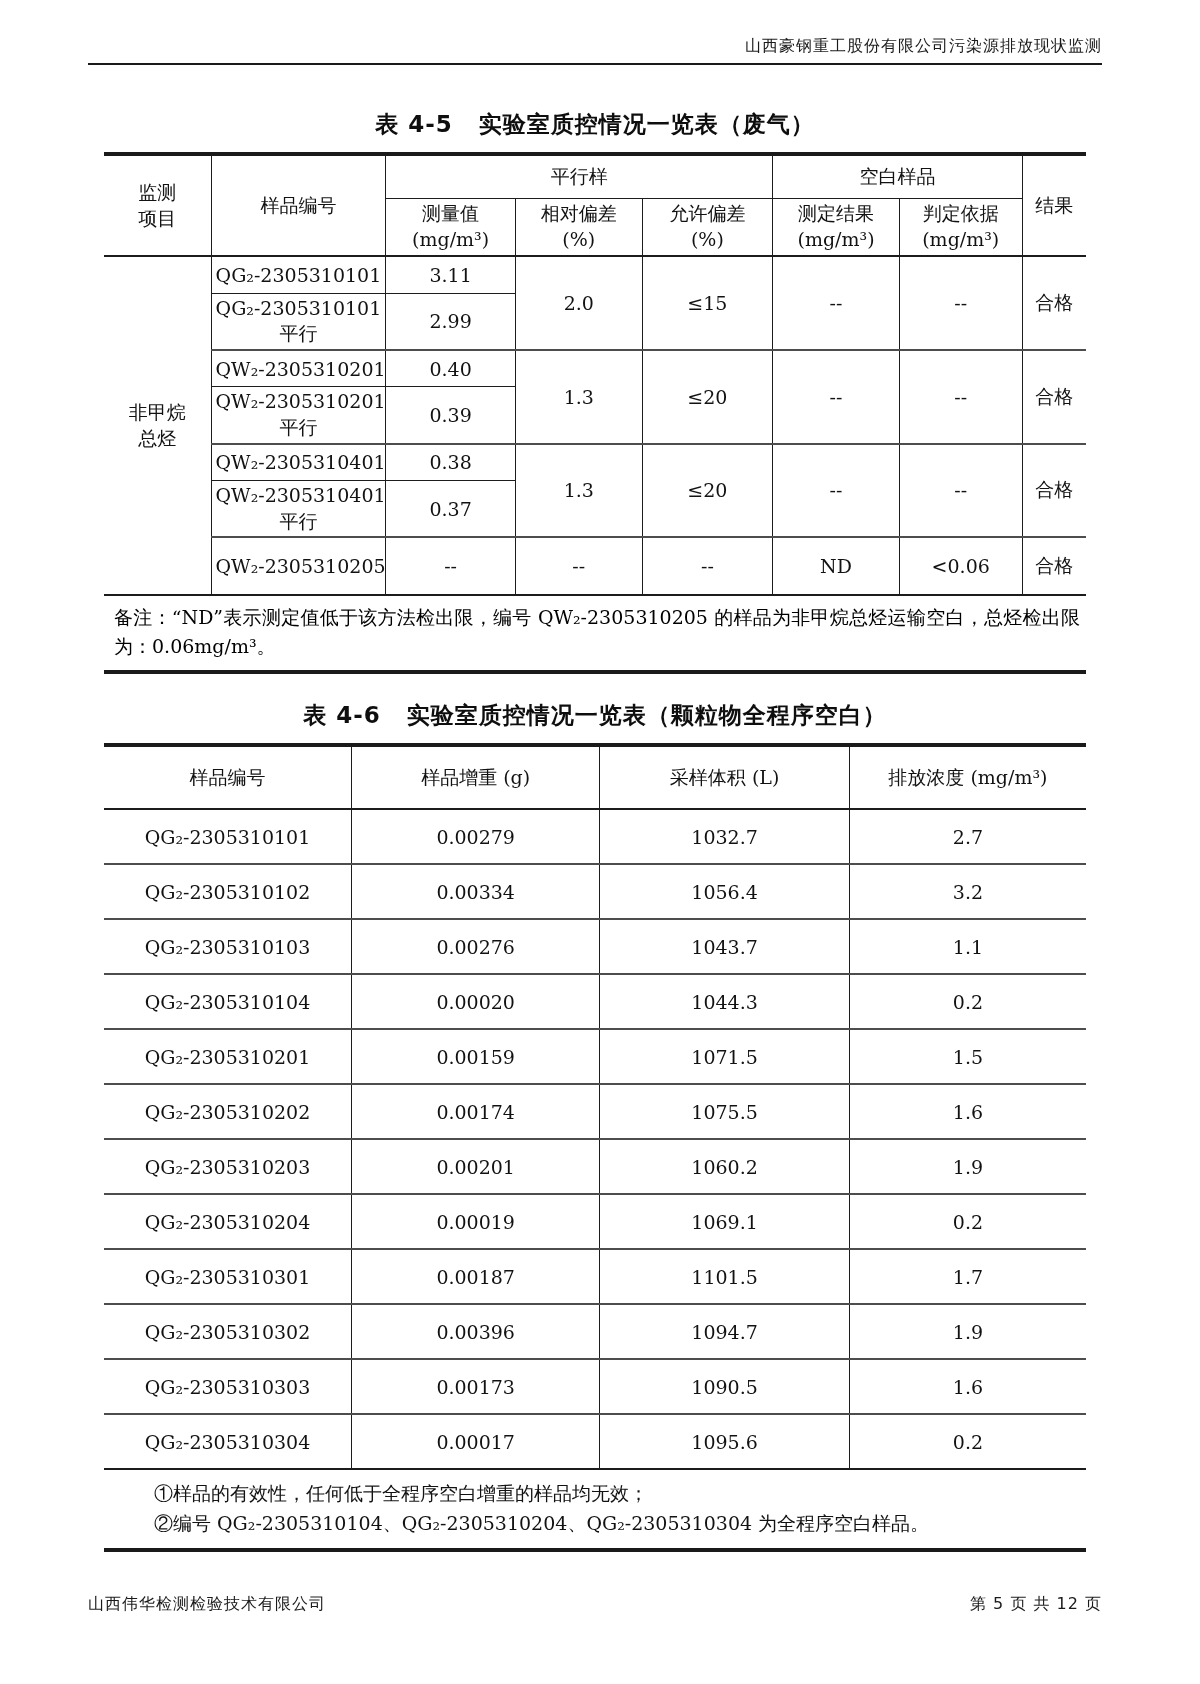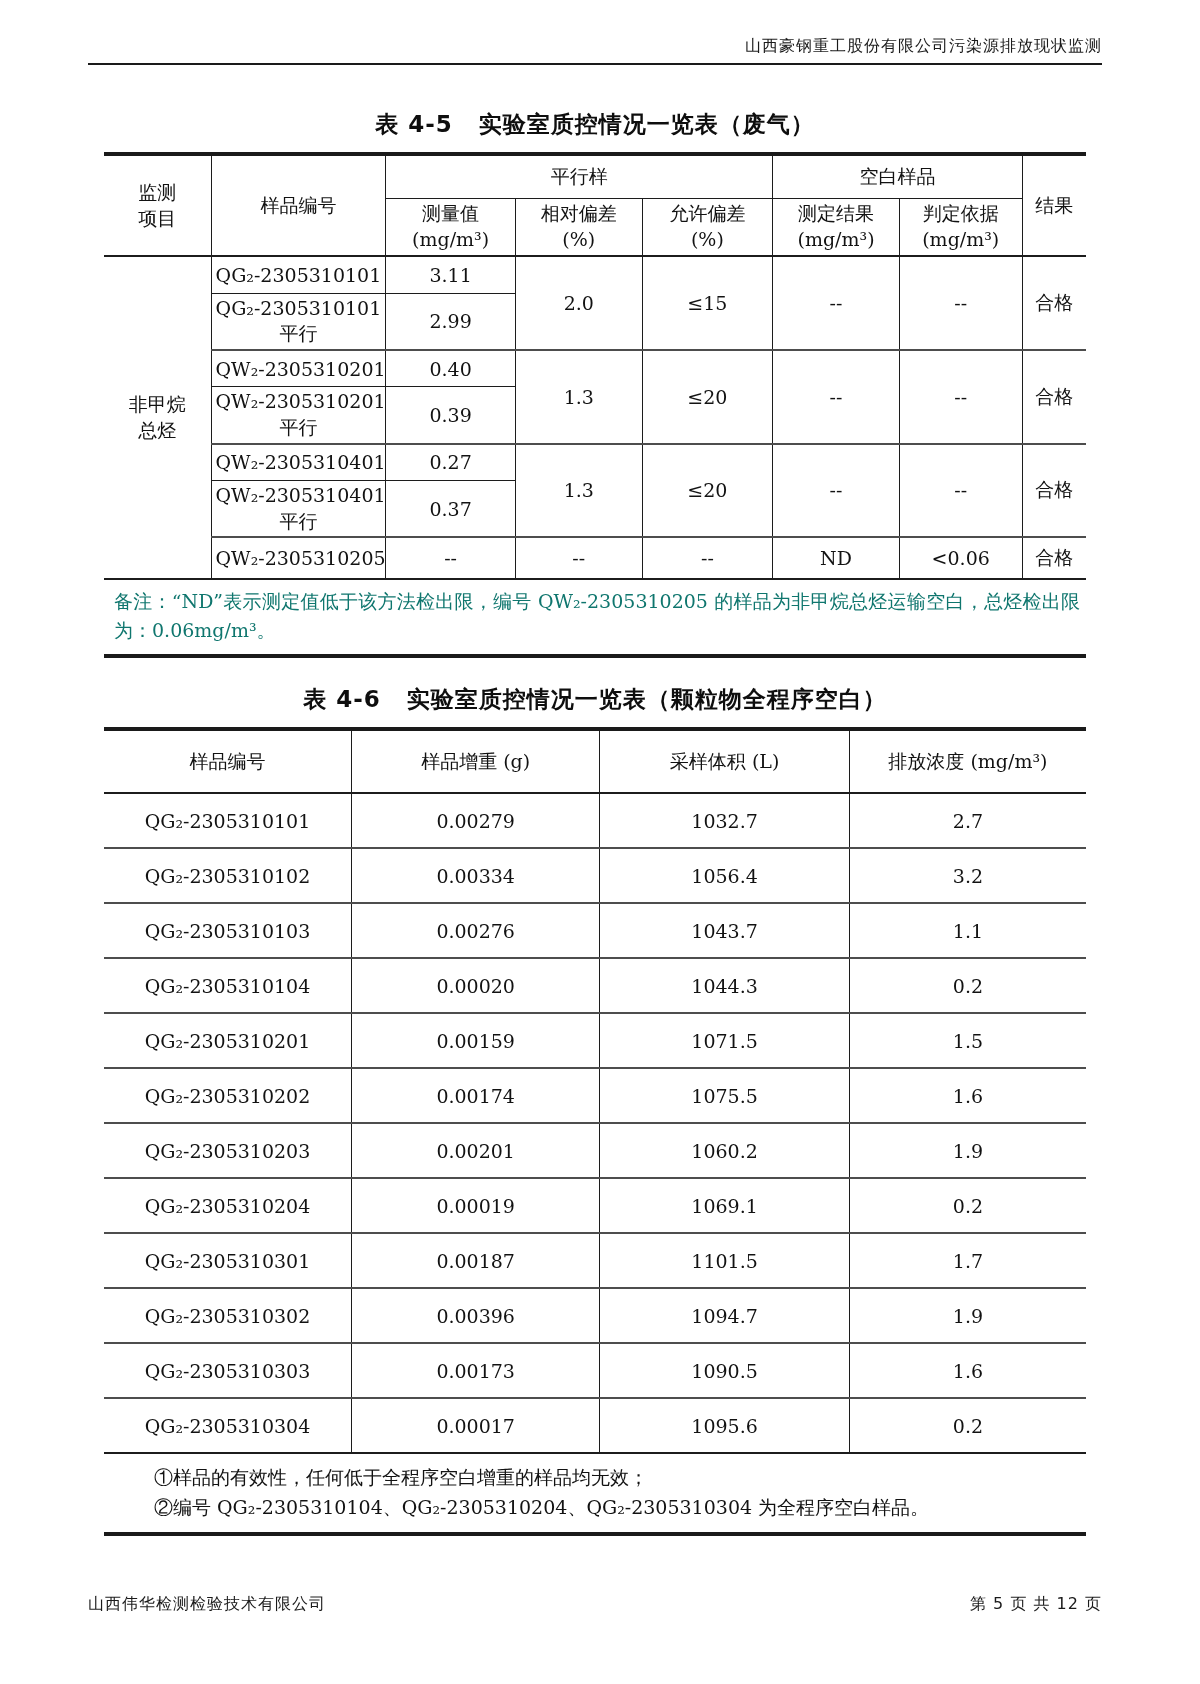--- a/index.html
+++ b/index.html
@@ -54,25 +54,25 @@
 
   .bb1  { border-bottom:1px solid #1c1c1c; }
   .bb2  { border-bottom:2px solid #1c1c1c; }
   .bb2g { border-bottom:2px solid #4d4d4d; }
 
   
   tr.h1-45  { height:42px; }
   tr.h2-45  { height:58px; }
   tr.r-s    { height:37px; }
   tr.r-l    { height:54px; }
-  tr.r-end  { height:42px; }
+  tr.r-end  { height:58px; }
 
   
   .remark {
-    font-size:19px; line-height:29px; color:#0f766e;
+    font-size:19px; line-height:29px; color:#000000;
     padding:7px 6px 9px 10px; text-align:justify;
   }
   .notes { font-size:19px; line-height:30px; padding:8px 6px 10px 10px; }
   .notes .note-item { padding-left:40px; }
 
   
   table.t46 thead tr { height:62px; }
   table.t46 tbody tr { height:55px; }
   table.t46 td { border-bottom:2px solid #4d4d4d; }
   table.t46 tr.last td { border-bottom:2px solid #1c1c1c; }
@@ -162,21 +162,21 @@
             <td rowspan="2" class="bb2g">--</td>
             <td rowspan="2" class="bb2g">合格</td>
           </tr>
           <tr class="r-l">
             <td class="pre bb2g">QW₂-2305310201
 平行</td>
             <td class="bb2g">0.39</td>
           </tr>
           <tr class="r-s">
             <td class="bb1">QW₂-2305310401</td>
-            <td class="bb1">0.27</td>
+            <td class="bb1">0.38</td>
             <td rowspan="2" class="bb2g">1.3</td>
             <td rowspan="2" class="bb2g">≤20</td>
             <td rowspan="2" class="bb2g">--</td>
             <td rowspan="2" class="bb2g">--</td>
             <td rowspan="2" class="bb2g">合格</td>
           </tr>
           <tr class="r-l">
             <td class="pre bb2g">QW₂-2305310401
 平行</td>
             <td class="bb2g">0.37</td>

